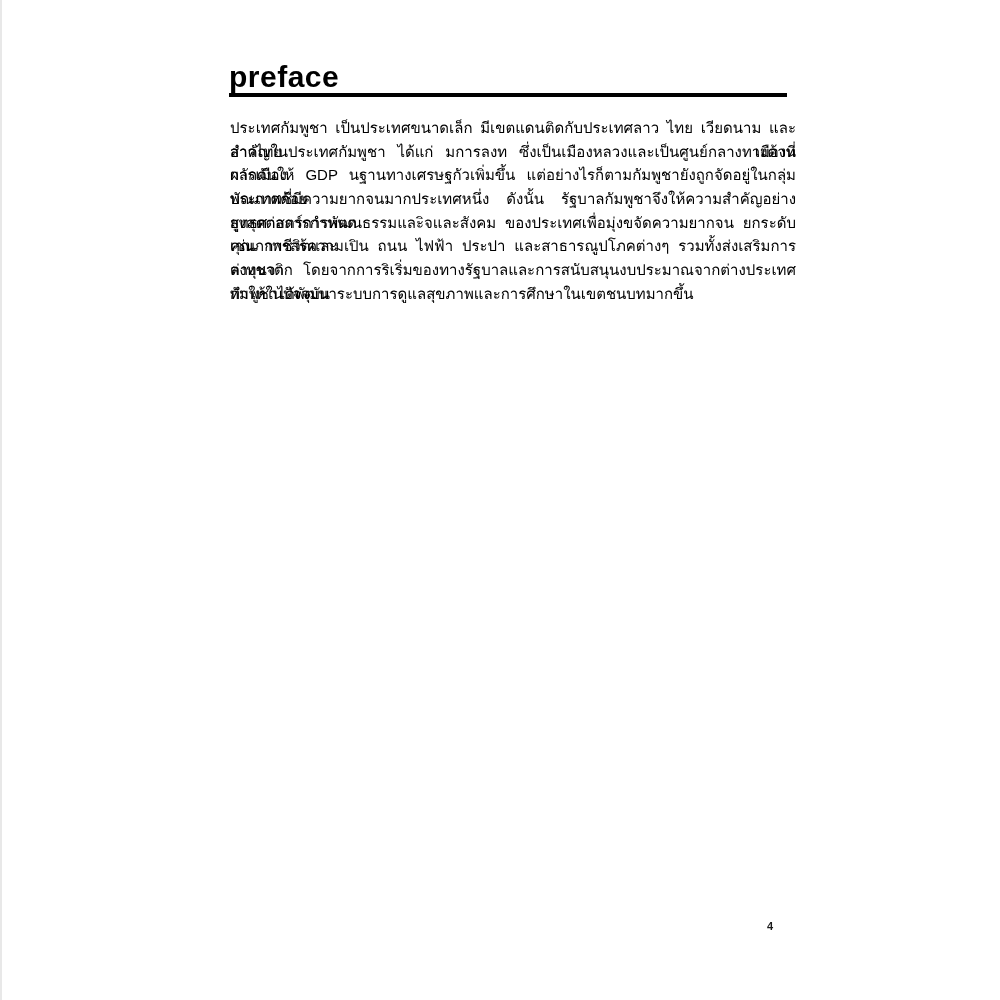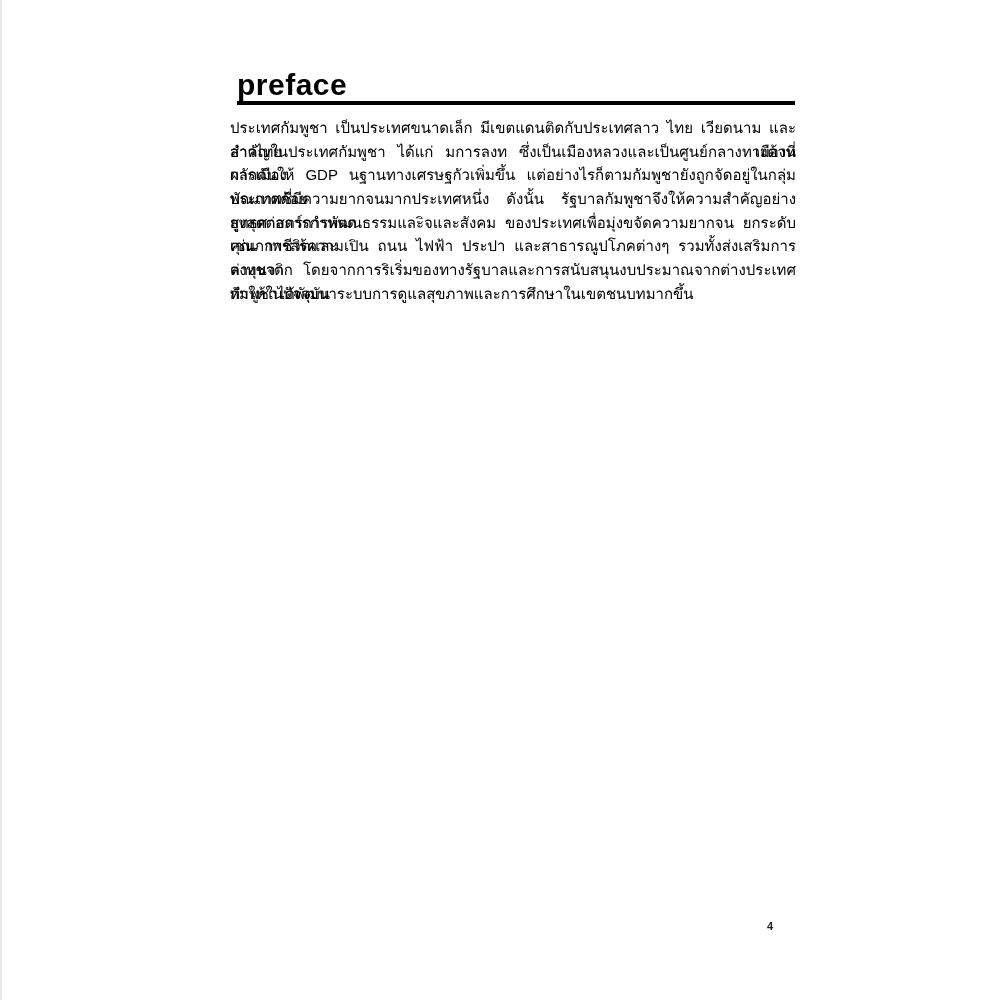--- a/index.html
+++ b/index.html
@@ -23,21 +23,21 @@
     top: 0;
     width: 2px;
     height: 1000px;
     background: #e8e8e8;
   }
   #title {
     position: absolute;
     left: 225px;
     top: 58px;
     width: 558px;
-    margin: 12px;
+    margin: 4px;
     font-size: 30px;
     font-weight: bold;
     letter-spacing: 0.5px;
     line-height: 30px;
     color: #000000;
     border-bottom: 4px solid #000000;
     padding-bottom: 1px;
   }
   #paragraph {
     position: absolute;

